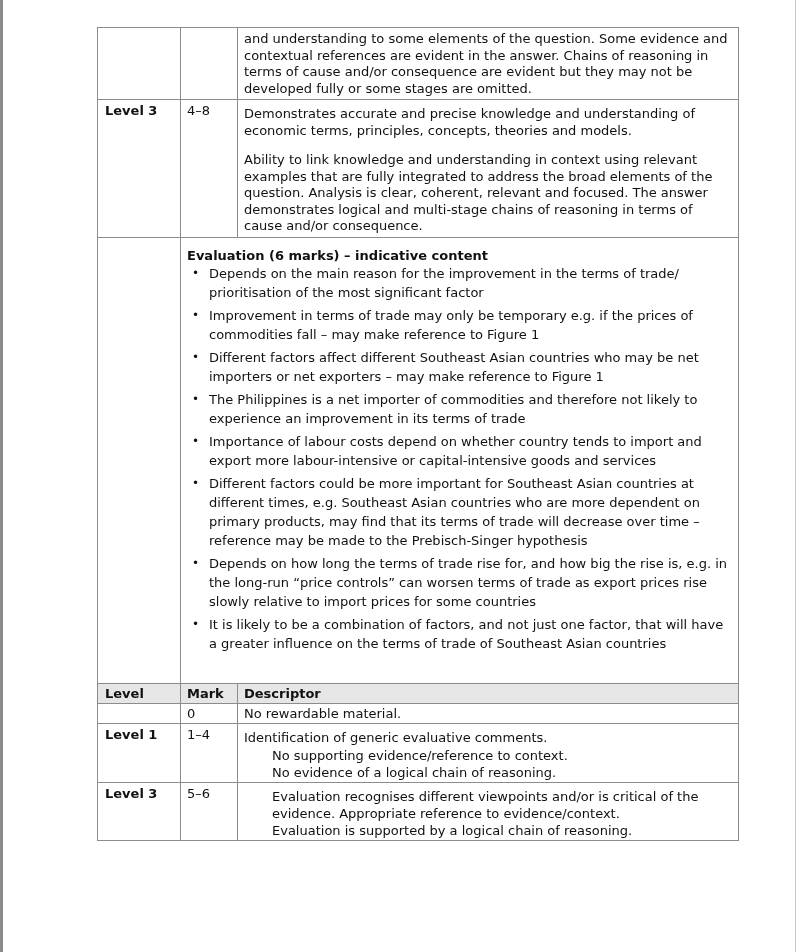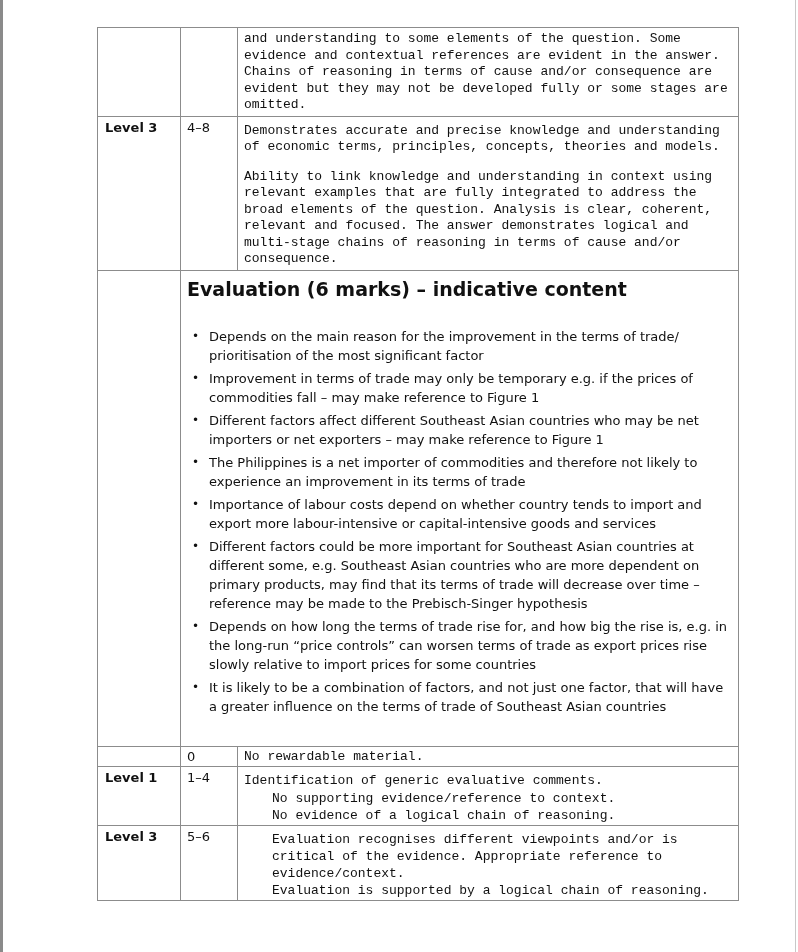--- a/index.html
+++ b/index.html
@@ -21,27 +21,27 @@
     table { border-collapse: collapse; width: 641px; table-layout: fixed; }
     td, th {
       border: 1px solid #8c8c8c; vertical-align: top; padding: 0;
       font-size: 13px; line-height: 16.5px;
     }
     col.c1 { width: 83px; }
     col.c2 { width: 57px; }
     col.c3 { width: 501px; }
     .lvl { font-weight: bold; padding: 3px 6px 0 7px; }
     .mk { padding: 3px 5px 0 6px; }
-    .desc { padding: 3px 6px 2px 6px; font-family: Liberation Mono, monospace; }
+    .desc { padding: 3px 6px 2px 6px; }
     .desc p { margin: 0; }
     .desc p + p.gap { margin-top: 13px; }
     .toprow .desc { padding-top: 3px; padding-bottom: 2px; }
     .r3 .desc { padding-top: 6px; }
     .eval-cell { padding: 10px 8px 26px 6px; }
-    .eval-title { font-weight: bold; margin: 0 0 30px 0; font-size: 19px; }
+    .eval-title { font-weight: bold; margin: 0 0 0 0; font-size: 13px; }
     ul.bullets { list-style: none; margin: 0; padding: 0; }
     ul.bullets li { position: relative; padding-left: 22px; margin-bottom: 4px; line-height: 19px; font-size: 13px; }
     ul.bullets li .dot { position: absolute; left: 5px; top: 0; font-size: 12px; }
     .hdr td { background: #e6e6e6; font-weight: bold; padding: 2px 6px 1px 7px; line-height: 16px; }
     .hdr td.h2 { padding-left: 6px; }
     .eval-rows td.desc { padding-top: 5px; padding-bottom: 1px; line-height: 18px; }
     .eval-rows td.lvl, .eval-rows td.mk { padding-top: 3px; }
     .eval-rows .row0 td { line-height: 18px; padding-top: 1px; padding-bottom: 0; }
     .eval-rows td.desc p.tight { line-height: 17px; margin-left: 28px; }
   </style>
@@ -80,29 +80,34 @@
       <tr>
         <td></td>
         <td colspan="2" class="eval-cell">
           <div class="eval-title">Evaluation (6 marks) – indicative content</div>
           <ul class="bullets">
             <li><span class="dot">•</span><span>Depends on the main reason for the improvement in the terms of trade/ prioritisation of the most significant factor</span></li>
             <li><span class="dot">•</span><span>Improvement in terms of trade may only be temporary e.g. if the prices of commodities fall – may make reference to Figure 1</span></li>
             <li><span class="dot">•</span><span>Different factors affect different Southeast Asian countries who may be net importers or net exporters – may make reference to Figure 1</span></li>
             <li><span class="dot">•</span><span>The Philippines is a net importer of commodities and therefore not likely to experience an improvement in its terms of trade</span></li>
             <li><span class="dot">•</span><span>Importance of labour costs depend on whether country tends to import and export more labour-intensive or capital-intensive goods and services</span></li>
-            <li><span class="dot">•</span><span>Different factors could be more important for Southeast Asian countries at different some, e.g. Southeast Asian countries who are more dependent on primary products, may find that its terms of trade will decrease over time – reference may be made to the Prebisch-Singer hypothesis</span></li>
+            <li><span class="dot">•</span><span>Different factors could be more important for Southeast Asian countries at different times, e.g. Southeast Asian countries who are more dependent on primary products, may find that its terms of trade will decrease over time – reference may be made to the Prebisch-Singer hypothesis</span></li>
             <li><span class="dot">•</span><span>Depends on how long the terms of trade rise for, and how big the rise is, e.g. in the long-run “price controls” can worsen terms of trade as export prices rise slowly relative to import prices for some countries</span></li>
             <li><span class="dot">•</span><span>It is likely to be a combination of factors, and not just one factor, that will have a greater influence on the terms of trade of Southeast Asian countries</span></li>
           </ul>
         </td>
       </tr>
     </tbody>
     <tbody class="eval-rows">
 
+      <tr class="hdr">
+        <td>Level</td>
+        <td class="h2">Mark</td>
+        <td class="h2">Descriptor</td>
+      </tr>
       <tr class="row0">
         <td class="lvl"></td>
         <td class="mk">0</td>
         <td class="desc">
           <p>No rewardable material.</p>
         </td>
       </tr>
       <tr>
         <td class="lvl">Level 1</td>
         <td class="mk">1–4</td>

